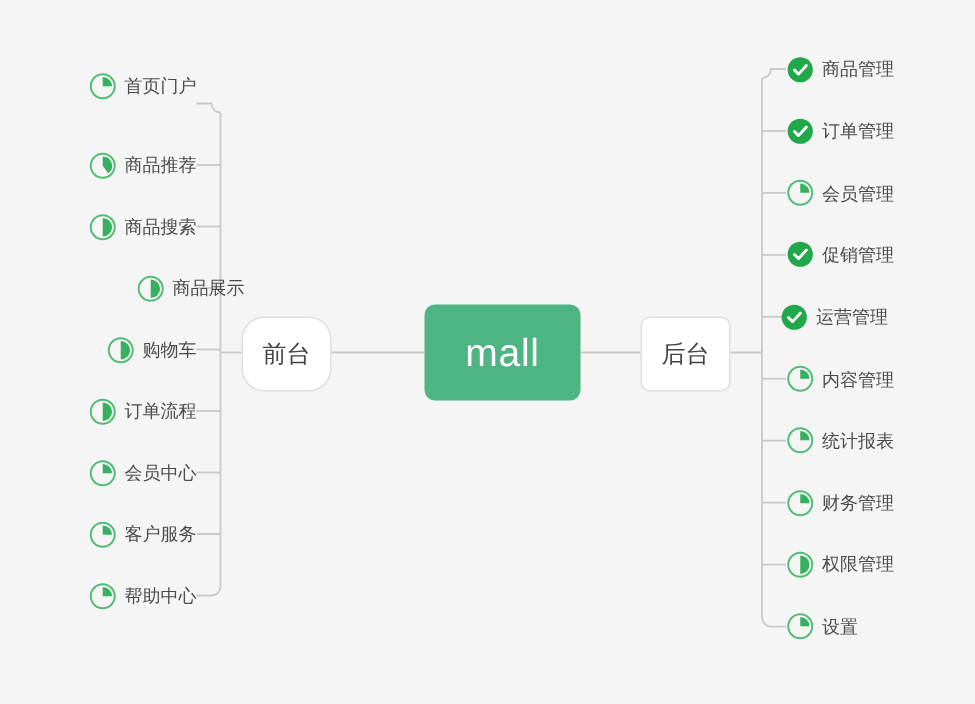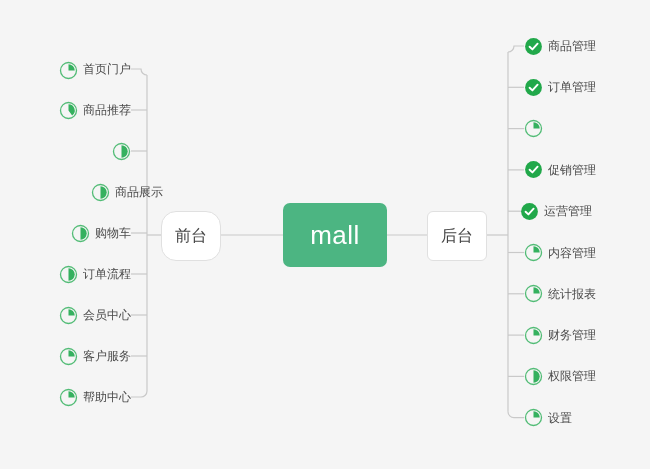--- a/index.html
+++ b/index.html
@@ -92,21 +92,21 @@
 
   <div class="root-node" id="root-node" style="left: 283px; top: 203px; width: 104px; height: 64px;">
     <span>mall</span>
   </div>
 
   <div class="branch-node" id="branch-right" style="left: 427px; top: 211px; width: 58px; height: 48px;">
     <span>后台</span>
   </div>
 
   <div id="left-leaves">
-      <div class="leaf left" style="top: 58px; left: 0px; width: 131px; align-items: flex-end;">
+      <div class="leaf left" style="top: 46px; left: 0px; width: 131px;">
         <span style="display: flex;">
           <svg class="ico" viewBox="0 0 19 19" xmlns="http://www.w3.org/2000/svg">
      <circle cx="9.5" cy="9.5" r="8" fill="none" stroke="#35b15f" stroke-width="1.3" opacity=".85"></circle>
      <path d="M9.5 9.5 L9.5 3.3 A6.2 6.2 0 0 1 15.7 9.5 Z" fill="#35b15f"></path>
           </svg>
         </span>
         <span class="lbl">首页门户</span>
       </div>
       <div class="leaf left" style="top: 99px; left: 0px; width: 131px;">
         <span style="display: flex;">
@@ -117,20 +117,21 @@
         </span>
         <span class="lbl">商品推荐</span>
       </div>
       <div class="leaf left" style="top: 140px; left: 0px; width: 131px;">
         <span style="display: flex;">
           <svg class="ico" viewBox="0 0 19 19" xmlns="http://www.w3.org/2000/svg">
      <circle cx="9.5" cy="9.5" r="8" fill="none" stroke="#35b15f" stroke-width="1.3" opacity=".85"></circle>
      <path d="M9.5 9.5 L9.5 3.3 A6.2 6.2 0 0 1 9.5 15.7 Z" fill="#35b15f"></path>
           </svg>
         </span>
+        <span class="lbl">商品搜索</span>
       </div>
       <div class="leaf left" style="top: 181px; left: 0px; width: 131px; padding-left: 32px;">
         <span style="display: flex;">
           <svg class="ico" viewBox="0 0 19 19" xmlns="http://www.w3.org/2000/svg">
      <circle cx="9.5" cy="9.5" r="8" fill="none" stroke="#35b15f" stroke-width="1.3" opacity=".85"></circle>
      <path d="M9.5 9.5 L9.5 3.3 A6.2 6.2 0 0 1 9.5 15.7 Z" fill="#35b15f"></path>
           </svg>
         </span>
         <span class="lbl">商品展示</span>
       </div>
@@ -199,20 +200,21 @@
         </span>
         <span class="lbl">订单管理</span>
       </div>
       <div class="leaf right" style="top: 117.6px; left: 524px; width: 126px;">
         <span style="display: flex;">
           <svg class="ico" viewBox="0 0 19 19" xmlns="http://www.w3.org/2000/svg">
      <circle cx="9.5" cy="9.5" r="8" fill="none" stroke="#35b15f" stroke-width="1.3" opacity=".85"></circle>
      <path d="M9.5 9.5 L9.5 3.3 A6.2 6.2 0 0 1 15.7 9.5 Z" fill="#35b15f"></path>
           </svg>
         </span>
+        <span class="lbl">会员管理</span>
       </div>
       <div class="leaf right" style="top: 158.9px; left: 524px; width: 126px;">
         <span style="display: flex;">
           <svg class="ico" viewBox="0 0 19 19" xmlns="http://www.w3.org/2000/svg">
      <circle cx="9.5" cy="9.5" r="8.4" fill="#21a84a"></circle>
      <path d="M5.6 9.7 L8.4 12.4 L13.6 6.7" fill="none" stroke="#ffffff" stroke-width="1.9" stroke-linecap="round" stroke-linejoin="round"></path>
           </svg>
         </span>
         <span class="lbl">促销管理</span>
       </div>

